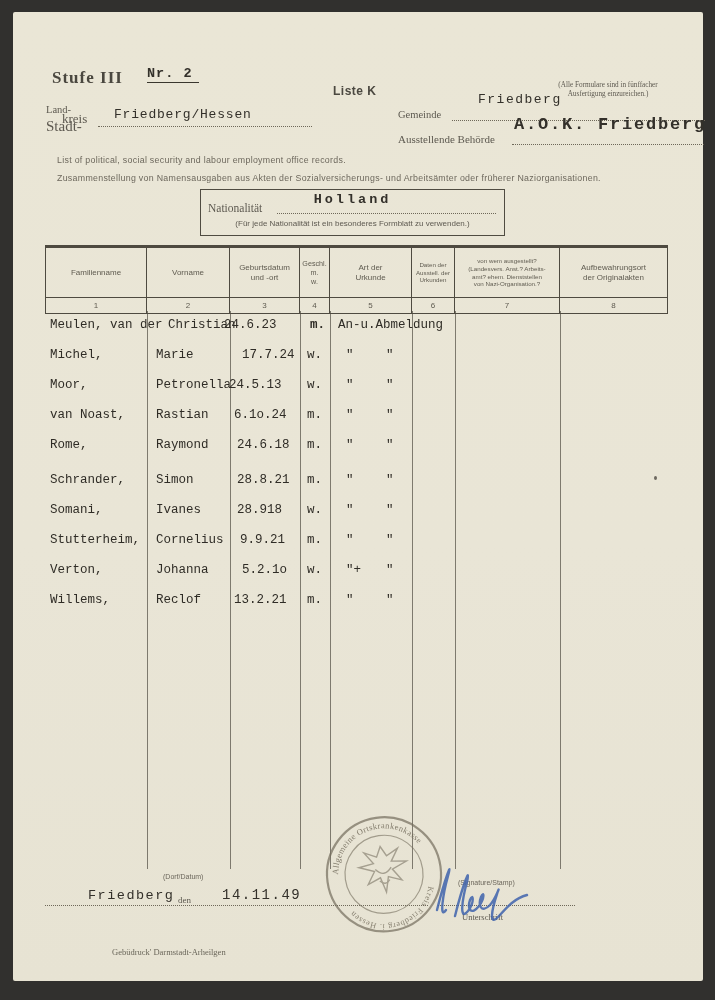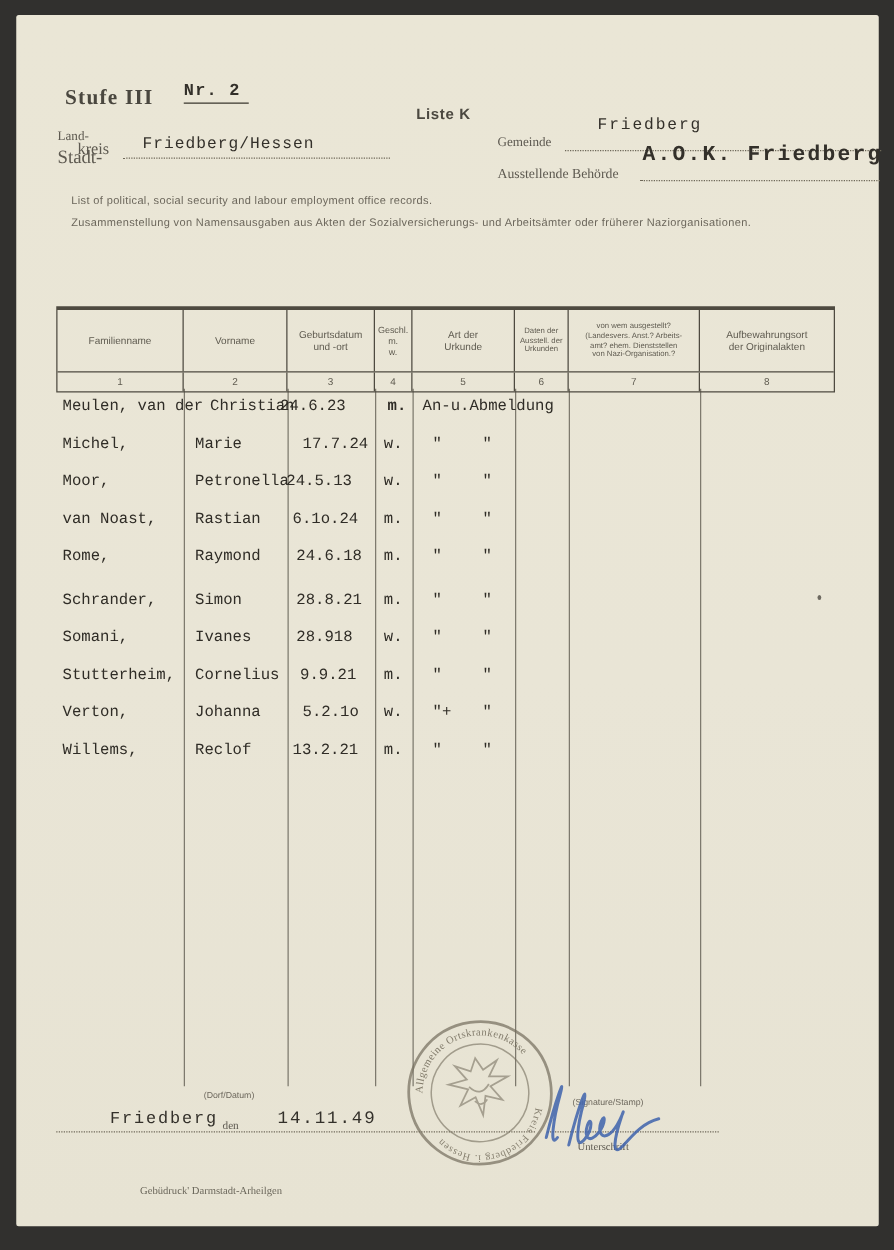--- a/index.html
+++ b/index.html
@@ -41,37 +41,45 @@
 </style>
 </head>
 <body>
 
 <div id="stage">
   <div id="paper"></div>
 
   <div class="abs" style="left:52px;top:68px;font-size:17px;font-weight:bold;letter-spacing:1px;color:#4a473f;">Stufe III</div>
   <div class="abs typed" style="left:147px;top:66px;font-size:13.5px;font-weight:bold;letter-spacing:1px;border-bottom:1.5px solid #3a372e;padding:0 6px 1px 0;">Nr. 2</div>
   <div class="abs sans" style="left:333px;top:84px;font-size:12px;font-weight:bold;letter-spacing:.5px;color:#4b4840;">Liste K</div>
+  <div class="abs print pre" style="left:508px;top:81px;width:200px;font-size:7.2px;text-align:center;line-height:1.3;">(Alle Formulare sind in fünffacher
+Ausfertigung einzureichen.)</div>
 
   <div class="abs print" style="left:46px;top:104px;font-size:10.5px;">Land-</div>
   <div class="abs print" style="left:46px;top:118px;font-size:15px;">Stadt-</div>
   <div class="abs print" style="left:62px;top:111px;font-size:13px;">kreis</div>
   <div class="abs dot" style="left:98px;top:126px;width:214px;"></div>
   <div class="abs typed" style="left:114px;top:107px;font-size:13px;letter-spacing:.8px;">Friedberg/Hessen</div>
 
   <div class="abs typed" style="left:478px;top:92px;font-size:13px;letter-spacing:1.5px;">Friedberg</div>
   <div class="abs print" style="left:398px;top:109px;font-size:10.5px;">Gemeinde</div>
   <div class="abs dot" style="left:452px;top:120px;width:253px;"></div>
   <div class="abs typed" style="left:514px;top:115px;font-size:17px;font-weight:bold;letter-spacing:1.8px;">A.O.K. Friedberg</div>
   <div class="abs print" style="left:398px;top:133px;font-size:11px;">Ausstellende Behörde</div>
   <div class="abs dot" style="left:512px;top:144px;width:192px;"></div>
 
   <div class="abs print sans" style="left:57px;top:155px;font-size:8.8px;letter-spacing:.3px;color:#6c675c;">List of political, social security and labour employment office records.</div>
   <div class="abs print sans" style="left:57px;top:173px;font-size:8.8px;letter-spacing:.3px;color:#6c675c;">Zusammenstellung von Namensausgaben aus Akten der Sozialversicherungs- und Arbeitsämter oder früherer Naziorganisationen.</div>
 
+  <div id="natbox">
+    <div class="abs typed" style="left:0;right:0;top:2px;text-align:center;font-size:13.5px;font-weight:bold;letter-spacing:3px;">Holland</div>
+    <div class="abs print" style="left:7px;top:12px;font-size:11.5px;">Nationalität</div>
+    <div class="abs dot" style="left:76px;right:8px;top:23px;"></div>
+    <div class="abs print sans" style="left:0;right:0;top:29px;text-align:center;font-size:8px;">(Für jede Nationalität ist ein besonderes Formblatt zu verwenden.)</div>
+  </div>
 
   <div id="thead">
     <div class="hrow labels">
       <div class="cell w1 fs8">Familienname</div>
       <div class="cell w2 fs8">Vorname</div>
       <div class="cell w3 fs8">Geburtsdatum
 und -ort</div>
       <div class="cell w4 fs7">Geschl.
 m.
 w.</div>

